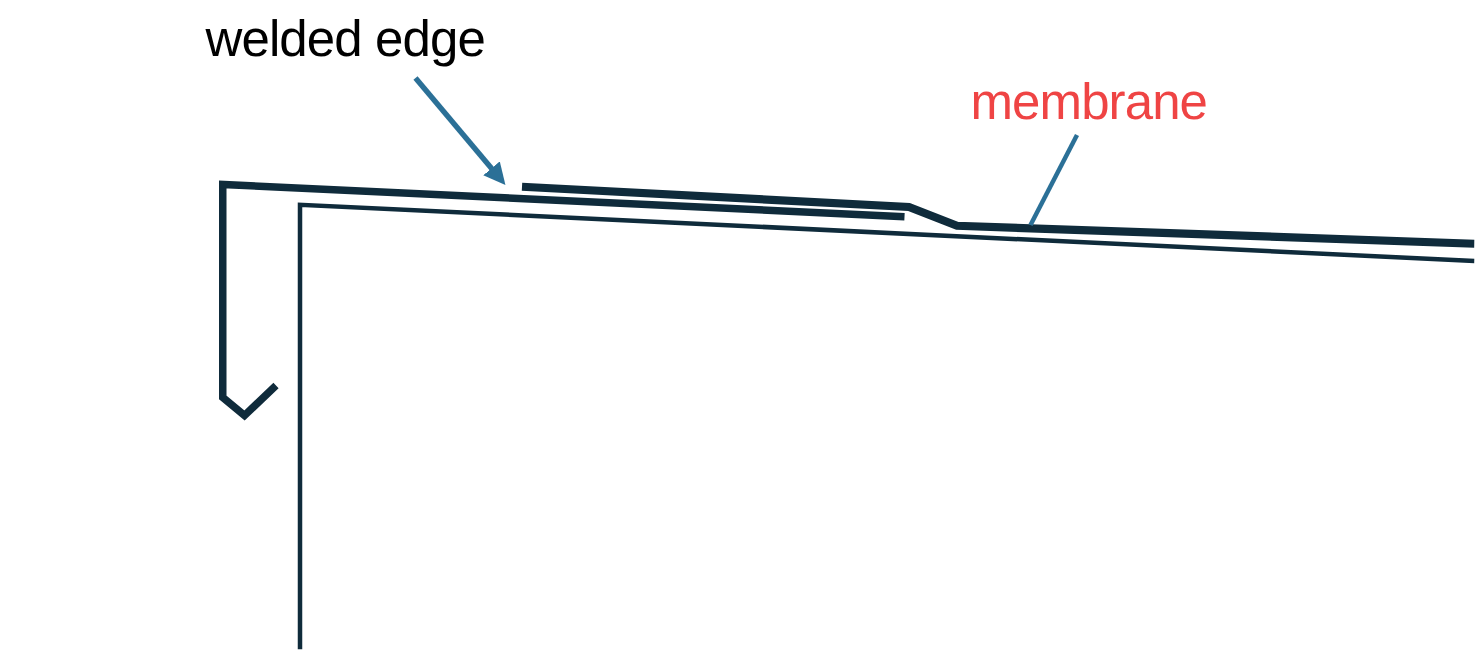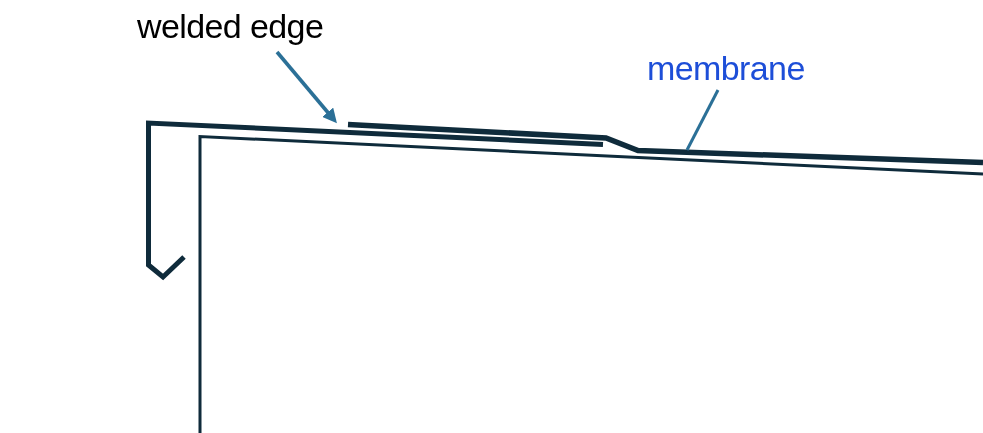--- a/index.html
+++ b/index.html
@@ -54,16 +54,16 @@
 
     <path fill="none" stroke-linejoin="miter" stroke-linecap="butt" stroke="#0f2b3b" d="M 348,124.5 L 606,138 L 638,150.5 L 983,162.5" stroke-width="5.5"></path>
 
     <line marker-end="url(#arrowhead)" stroke-linecap="butt" stroke="#2b7097" x1="277" y1="52" x2="330" y2="115" stroke-width="3.6"></line>
 
     <line stroke-linecap="butt" stroke="#2b7097" x1="718" y1="90" x2="687" y2="150" stroke-width="3"></line>
   </svg>
 
   <div class="diagram-label label-welded-edge" style="color: rgb(0, 0, 0);">welded edge</div>
 
-  <div class="diagram-label label-membrane" style="color: #1d4ed8;">membrane</div>
+  <div class="diagram-label label-membrane" style="color: #ef4444;">membrane</div>
 
 
 </div>
 
 </body></html>

